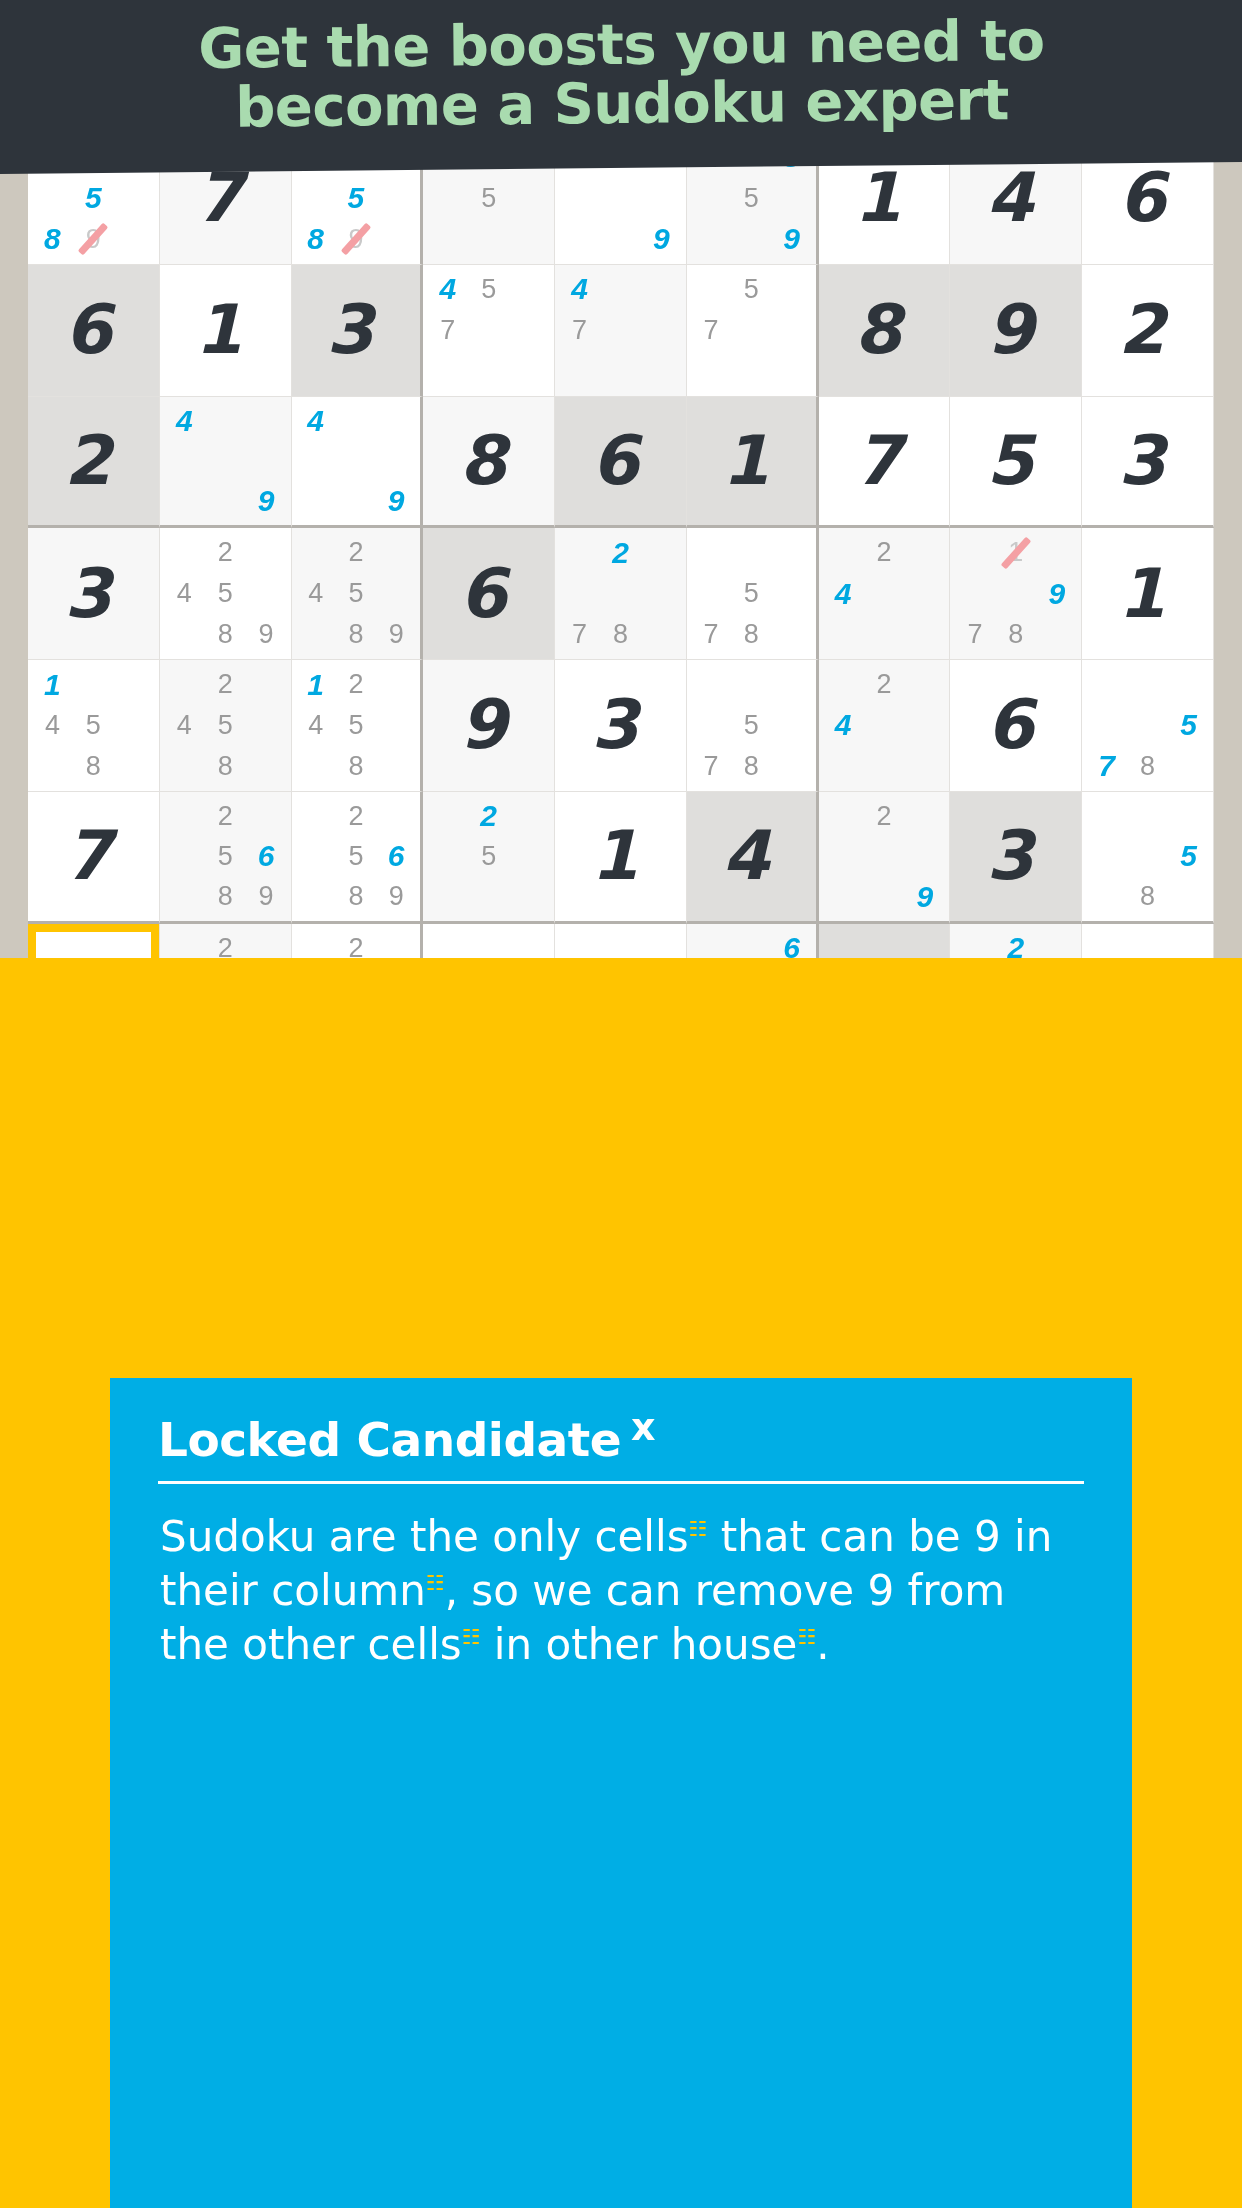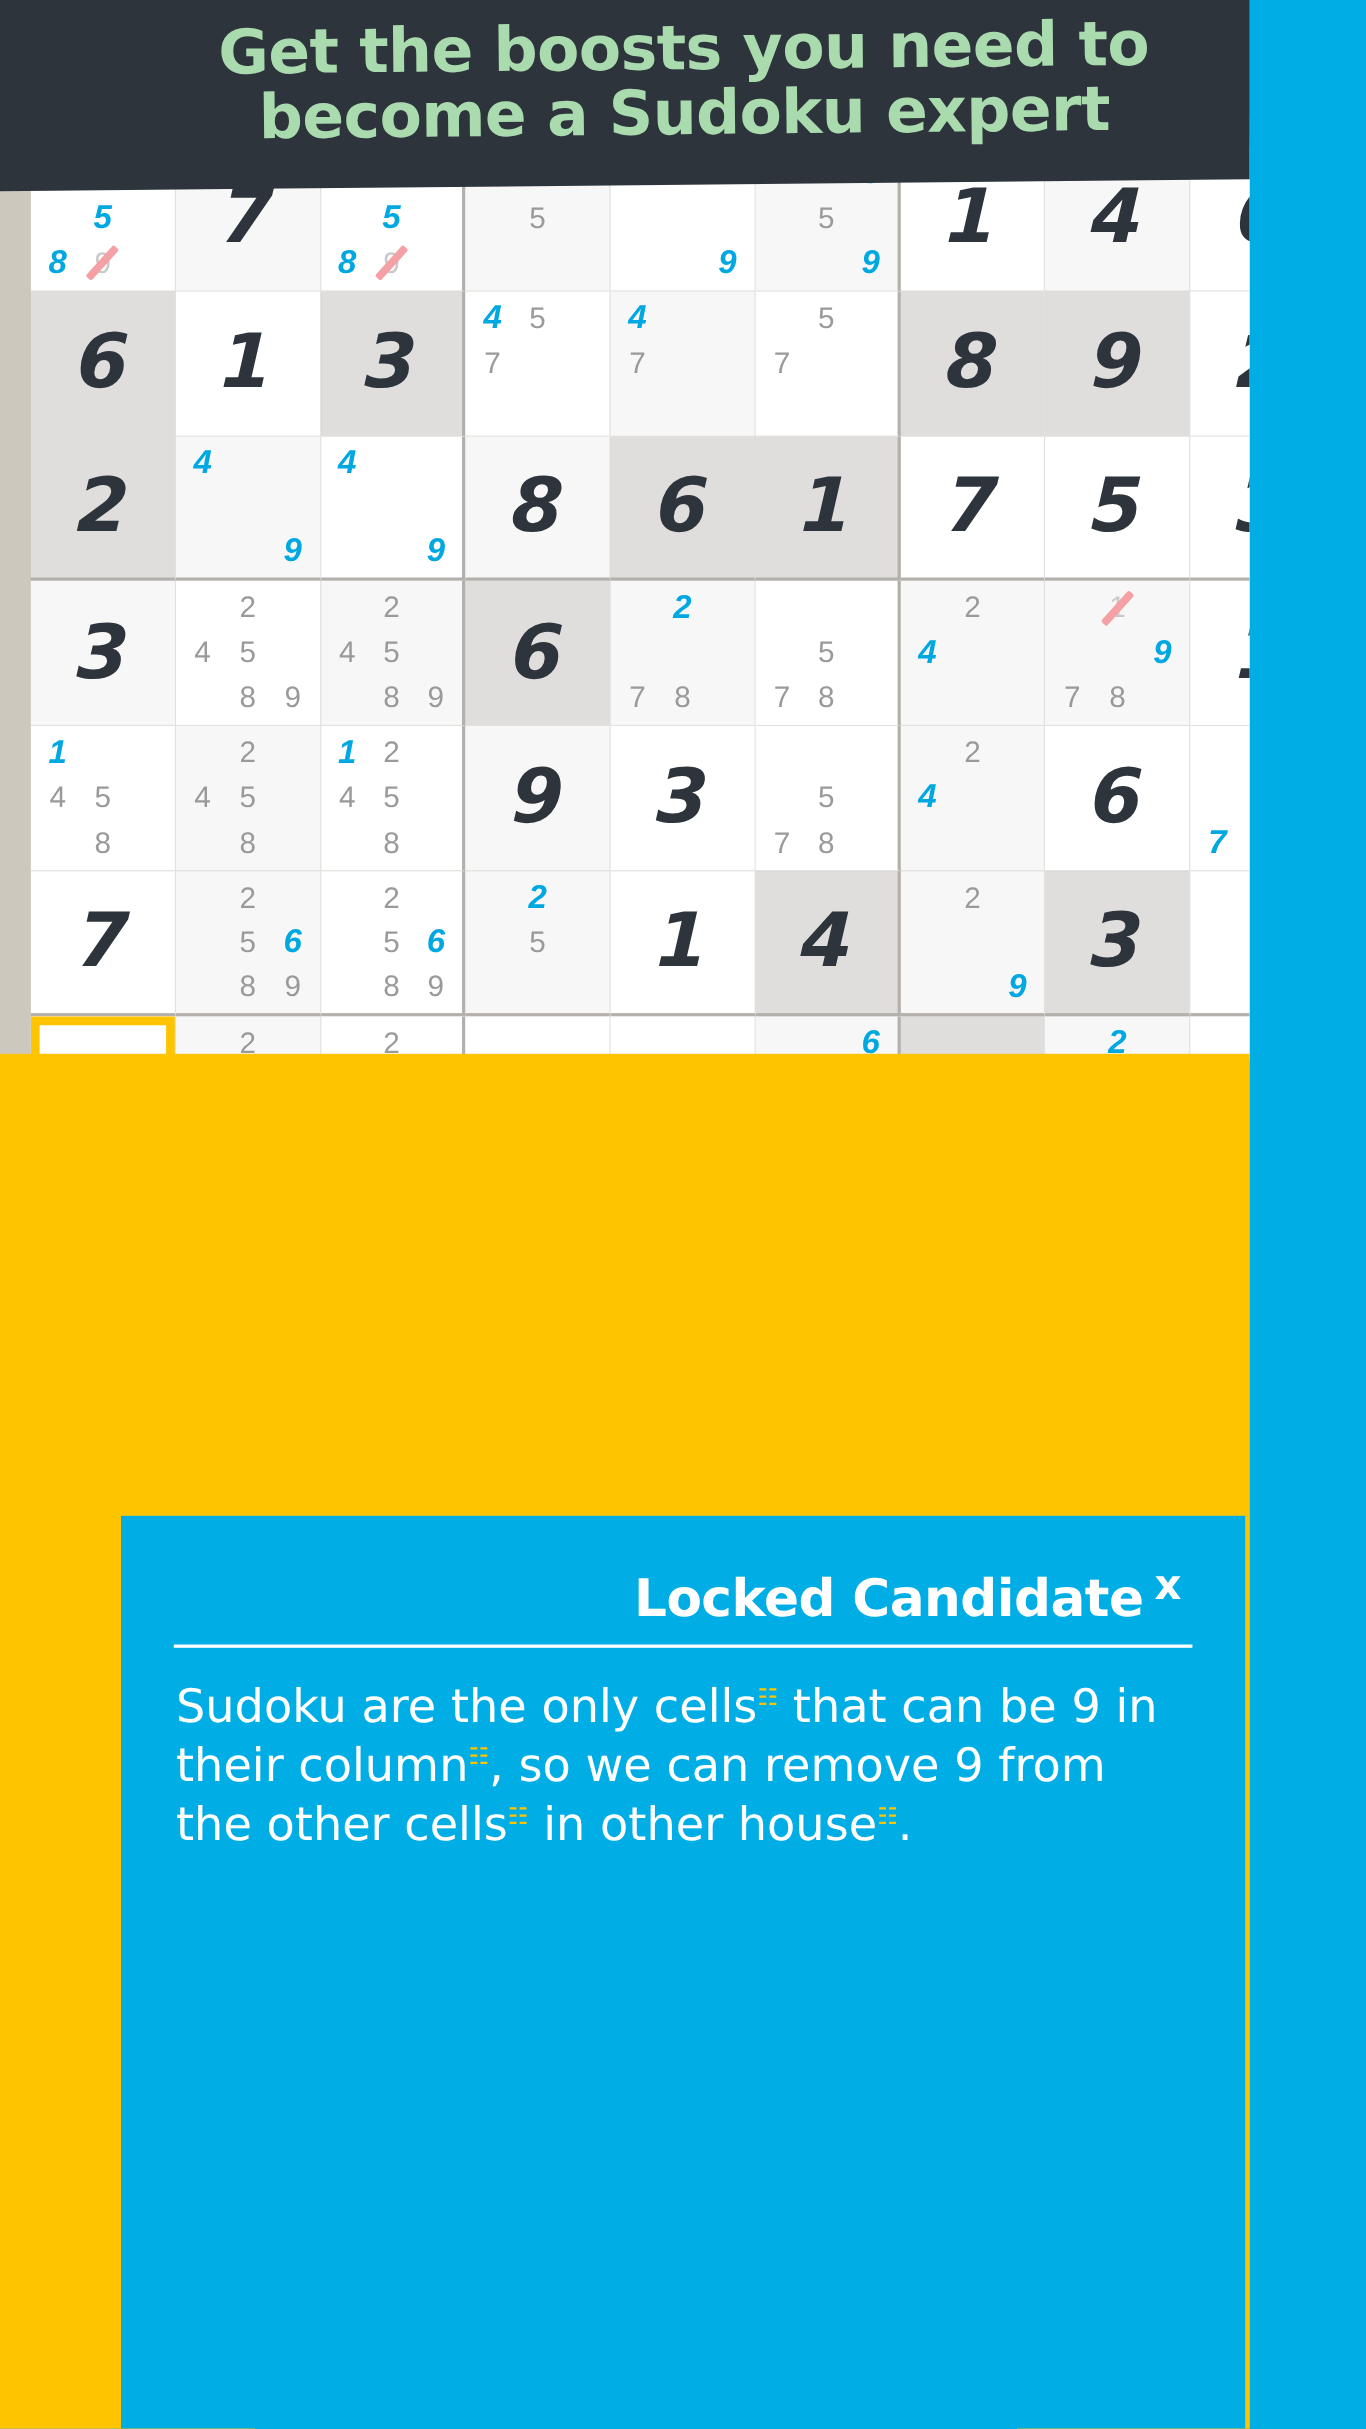--- a/index.html
+++ b/index.html
@@ -2,21 +2,21 @@
 <html><head>
 <meta charset="utf-8">
 <style>
   * { box-sizing: border-box; margin: 0; padding: 0; }
   html, body {
     width: 1242px; height: 2208px;
     font-family: "Liberation Sans", sans-serif;
     background: #00AEE5;
     overflow: hidden;
   }
-  .screen { position: relative; width: 1136px; height: 2208px; overflow: hidden; background:#FFC400; }
+  .screen { position: relative; width: 1242px; height: 2208px; overflow: hidden; background:#FFC400; }
 
   
   .header {
     position: absolute; left: -10px; top: -6px; width: 1262px; height: 180px;
     background: #2E343B;
     transform: rotate(-0.55deg);
     transform-origin: 0 0;
     z-index: 5;
   }
   .header-inner {
@@ -118,24 +118,24 @@
   }
   .popup {
     position: absolute; left: 110px; top: 1378px;
     width: 1022px; height: 830px;
     background: #00AEE5;
     z-index: 7;
     padding: 34px 38px 0 38px;
   }
   .popup-top {
     position: relative;
-    display: flex; align-items: flex-start; justify-content: flex-end;
+    display: flex; align-items: flex-start; justify-content: flex-start;
     border-bottom: 3px solid #FFFFFF;
     padding-bottom: 14px;
-    margin: 14px 10px;
+    margin: 0 10px;
   }
   .popup-title {
     color: #FFFFFF; font-size: 47px; font-weight: bold;
     font-family: "DejaVu Sans", sans-serif;
     letter-spacing: -0.5px;
   }
   .popup-close {
     color: #FFFFFF; font-size: 38px; font-weight: bold;
     font-family: "DejaVu Sans", sans-serif;
     line-height: 1; padding: 4px 10px; cursor: pointer;

